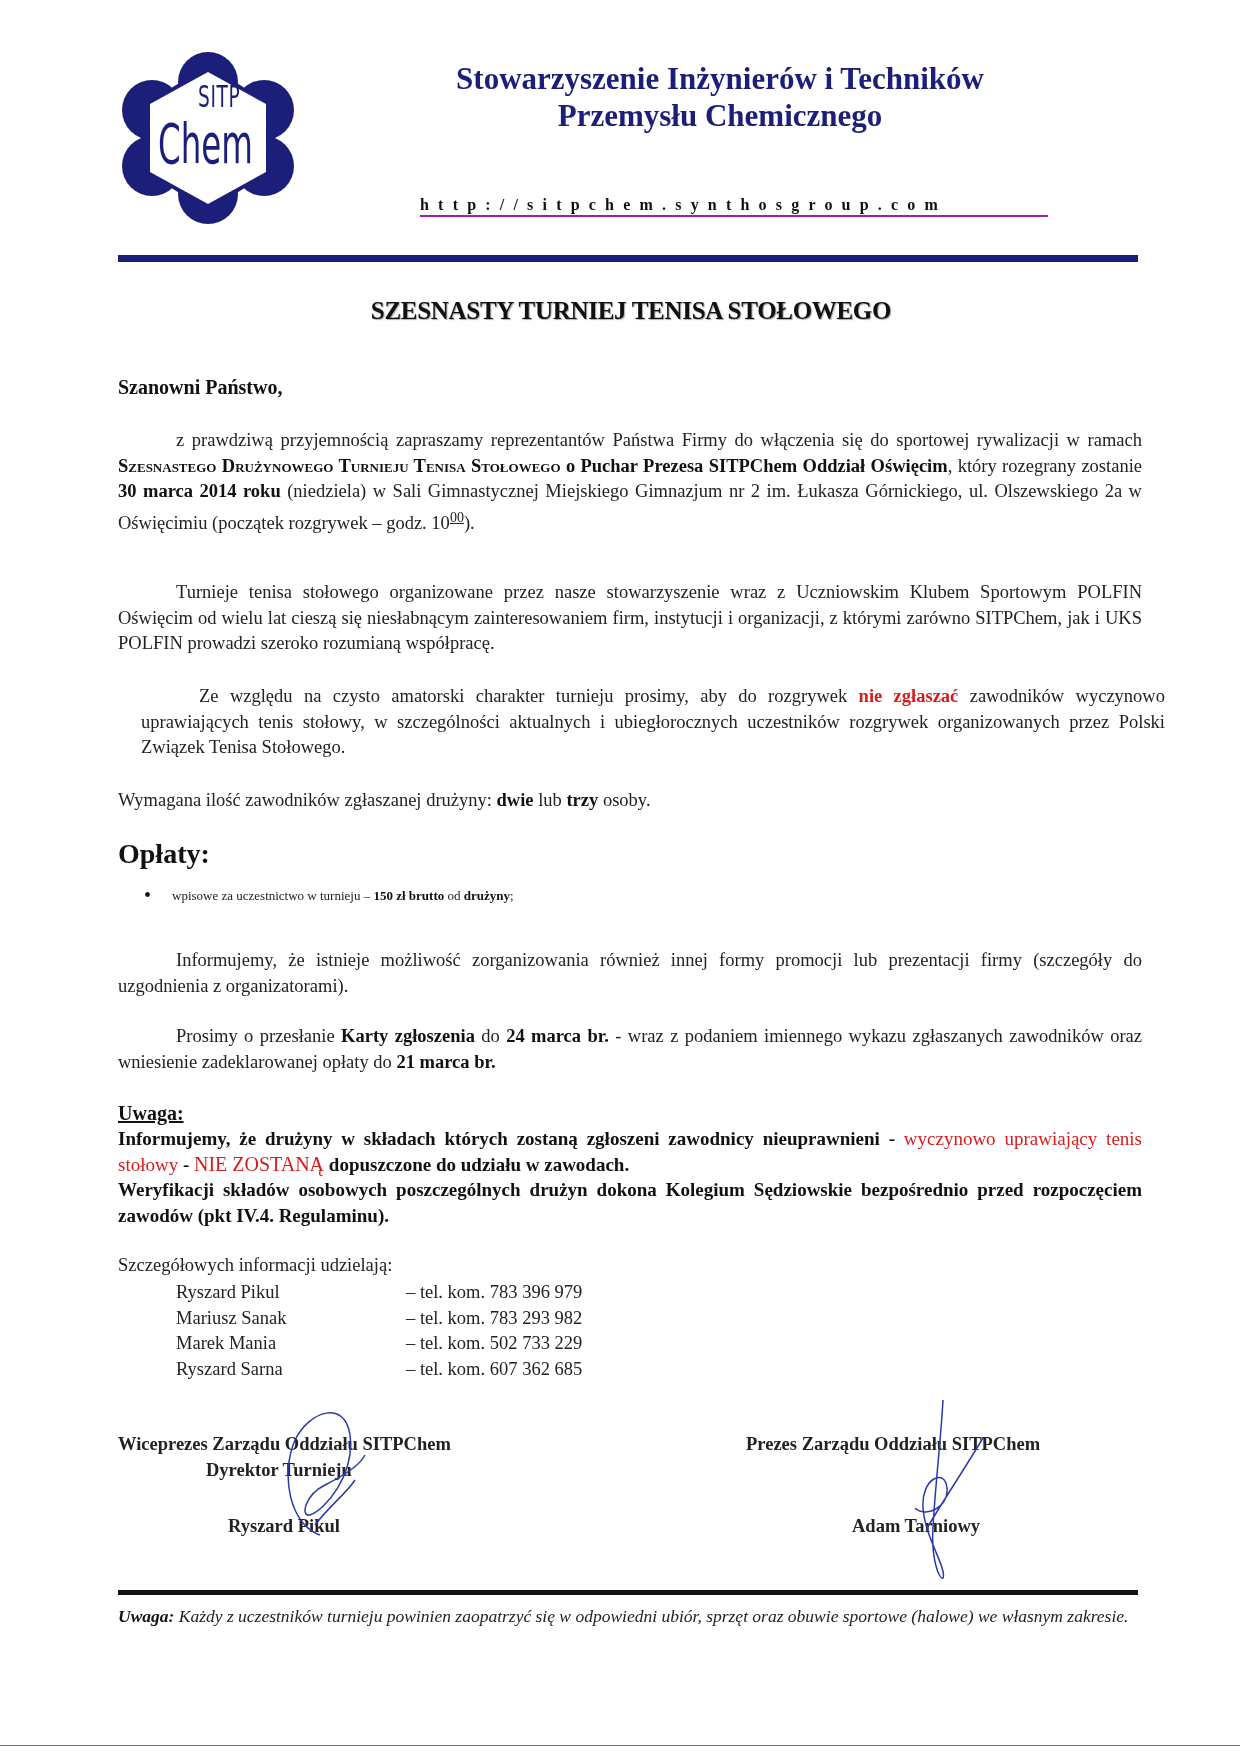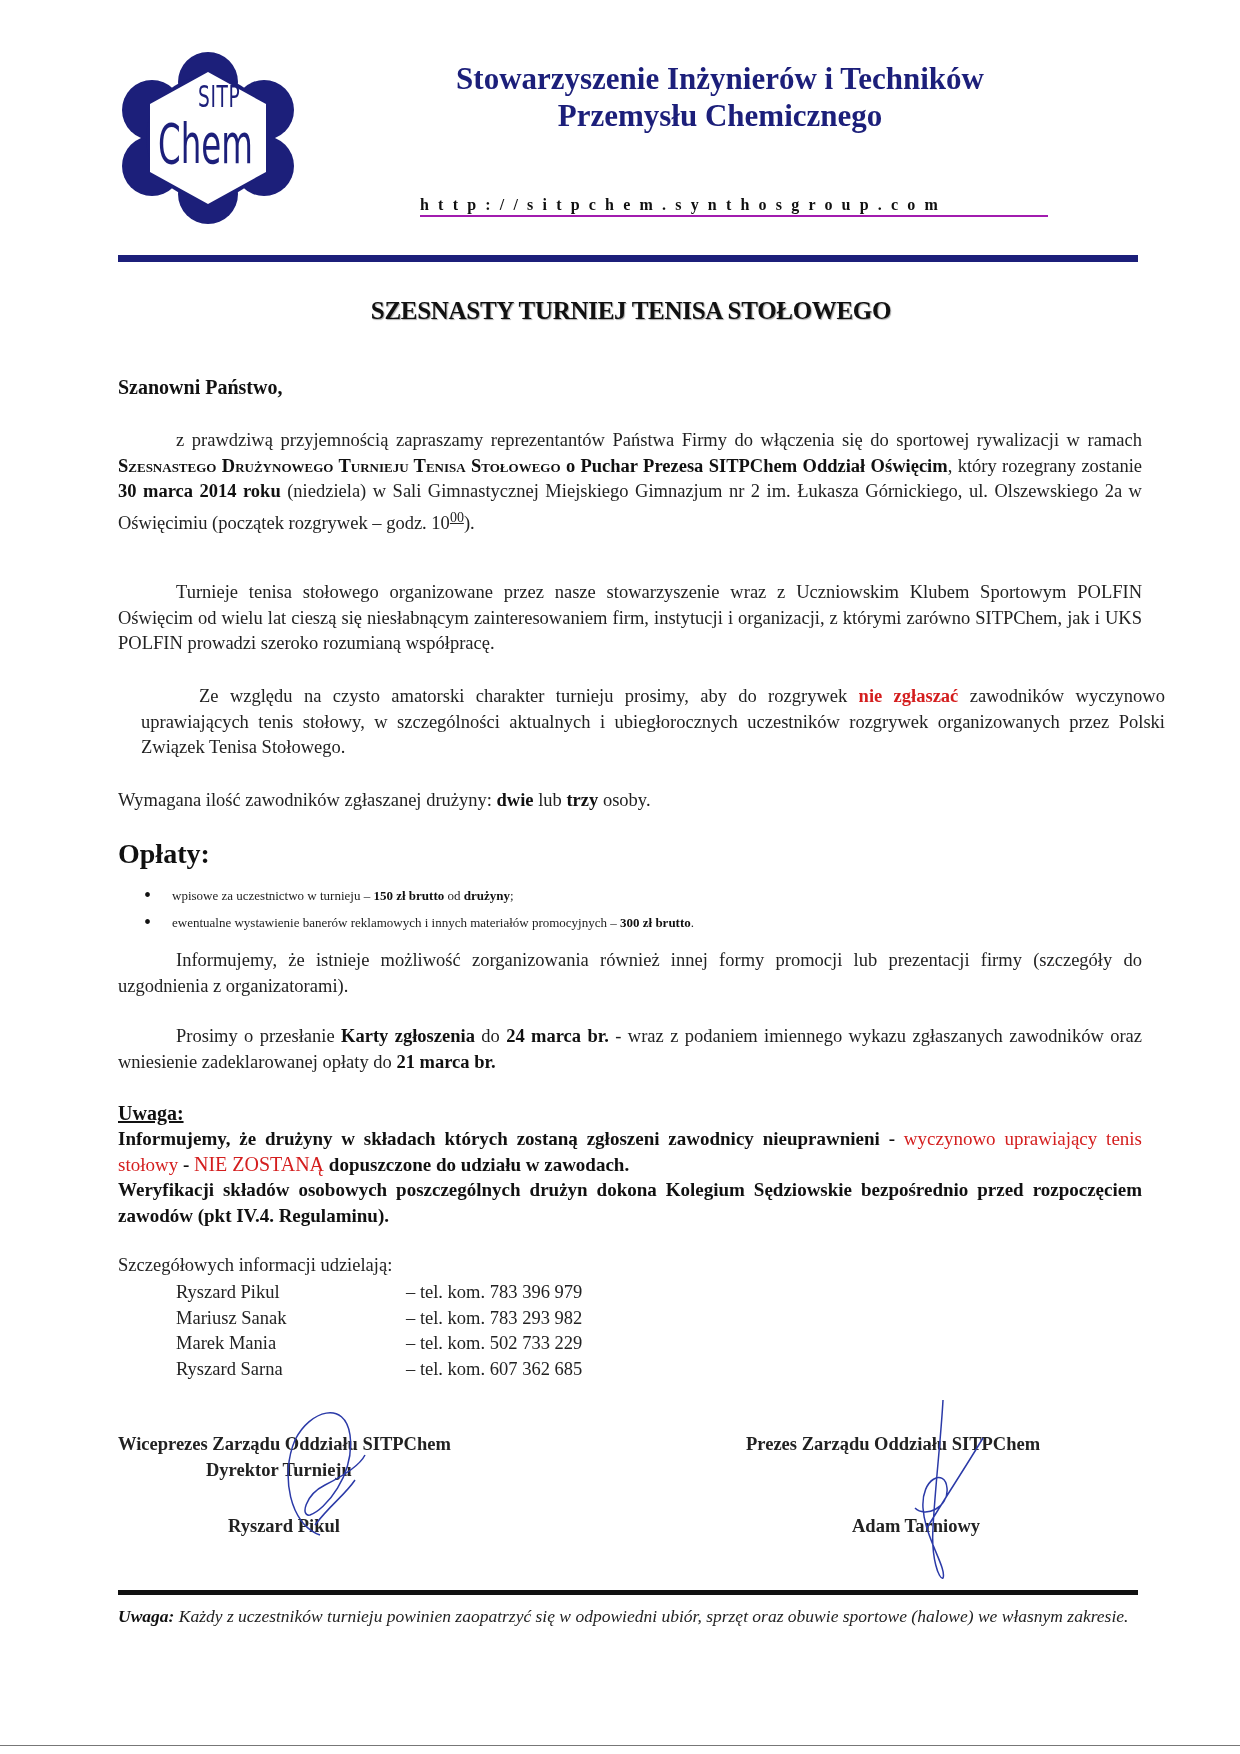--- a/index.html
+++ b/index.html
@@ -117,21 +117,20 @@
     <p class="p"><span>Ze względu na czysto amatorski charakter turnieju prosimy, aby do rozgrywek </span><span class="b red">nie zgłaszać</span><span> zawodników wyczynowo uprawiających tenis stołowy, w szczególności aktualnych i ubiegłorocznych uczestników rozgrywek organizowanych przez Polski Związek Tenisa Stołowego.</span></p>
   </div>
 
   <div class="body-text p4">
     <p class="p" style="text-indent:0"><span>Wymagana ilość zawodników zgłaszanej drużyny: </span><span class="b">dwie</span><span> lub </span><span class="b">trzy</span><span> osoby.</span></p>
   </div>
 
   <div class="fees-head">Opłaty:</div>
   <ul class="fees">
     <li><span>wpisowe za uczestnictwo w turnieju – </span><span class="b">150 zł brutto</span><span> od </span><span class="b">drużyny</span><span>;</span></li>
-    <li><span>ewentualne wystawienie banerów reklamowych i innych materiałów promocyjnych – </span><span class="b">300 zł brutto</span><span>.</span></li>
   </ul>
 
   <div class="body-text p5">
     <p class="p">Informujemy, że istnieje możliwość zorganizowania również innej formy promocji lub prezentacji firmy (szczegóły do uzgodnienia z organizatorami).</p>
   </div>
 
   <div class="body-text p6">
     <p class="p"><span>Prosimy o przesłanie </span><span class="b">Karty zgłoszenia</span><span> do </span><span class="b">24 marca br.</span><span> - wraz z podaniem imiennego wykazu zgłaszanych zawodników oraz wniesienie zadeklarowanej opłaty do </span><span class="b">21 marca br.</span></p>
   </div>
 

